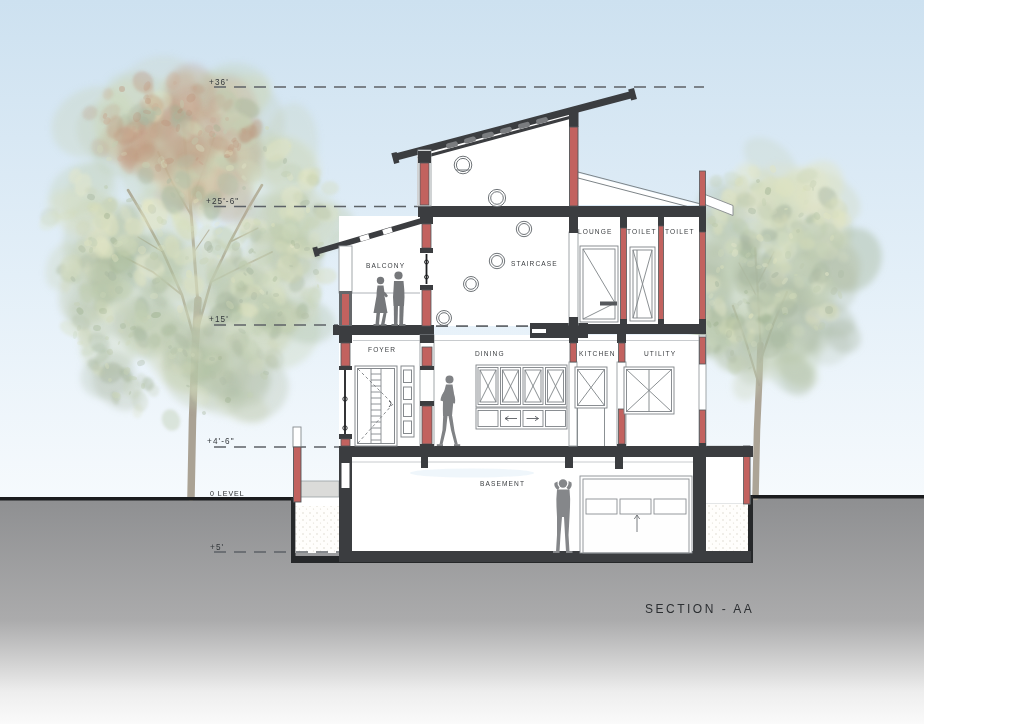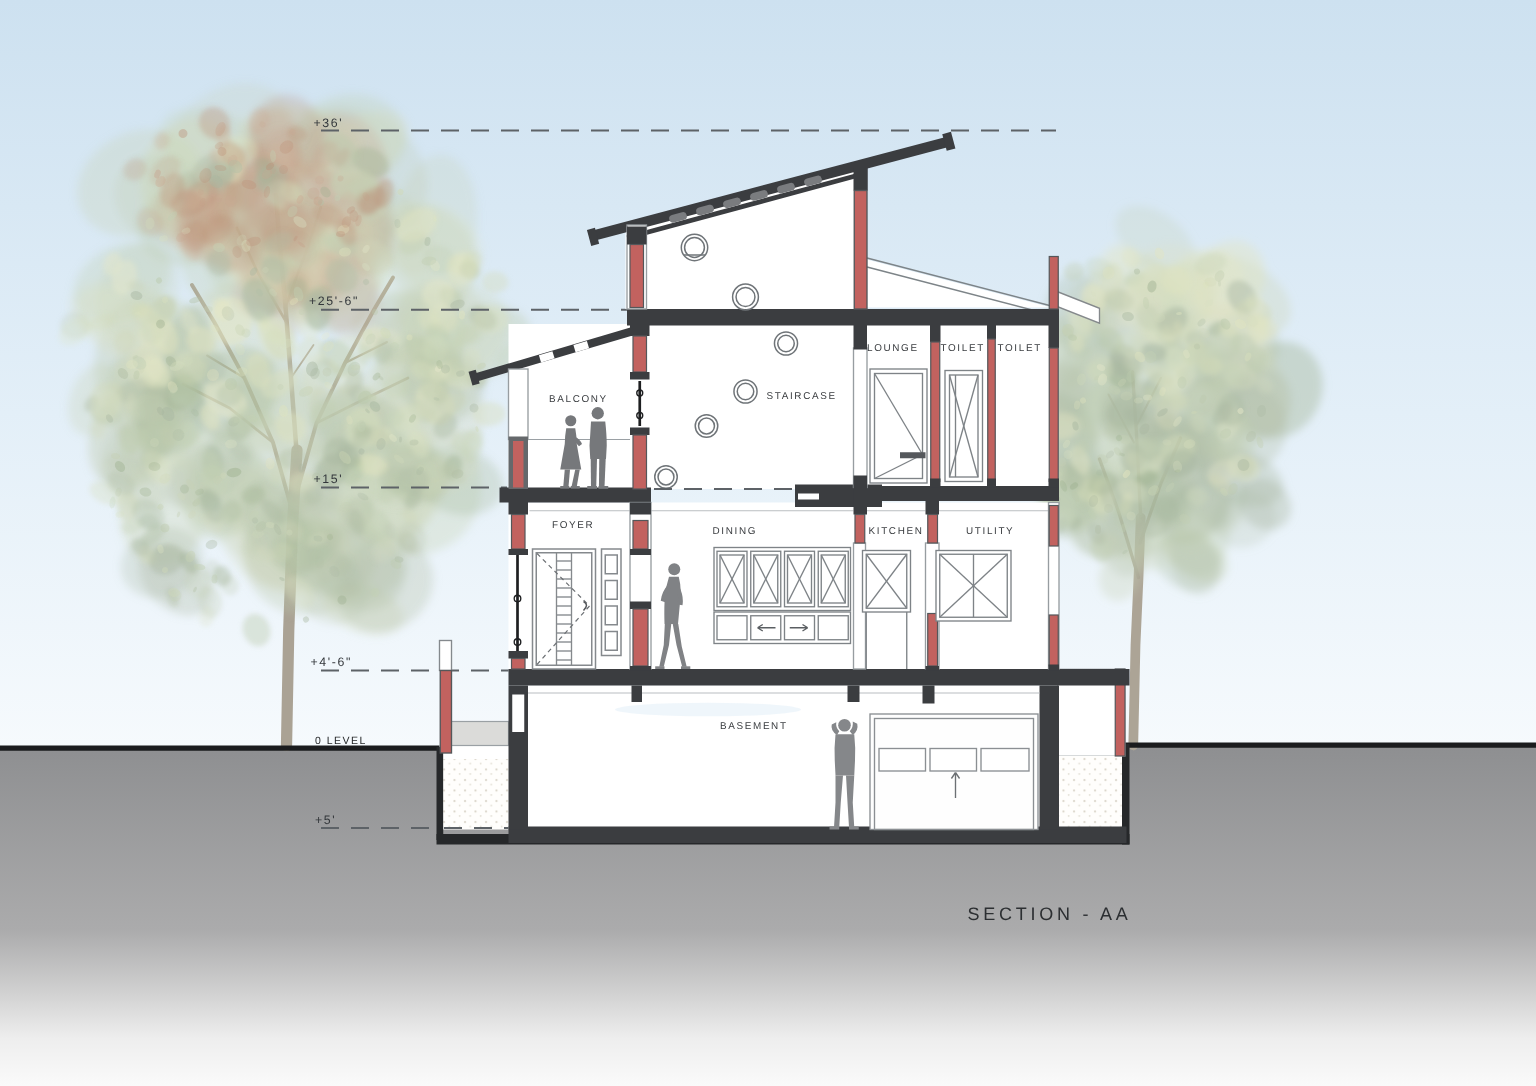--- a/index.html
+++ b/index.html
@@ -1,16 +1,16 @@
 <!DOCTYPE html>
 <html><head>
 <meta charset="utf-8">
 <style>
 html,body{margin:0;padding:0;background:#fff}
-#canvas{position:relative;width:1024px;height:724px;overflow:hidden;font-family:"Liberation Sans",sans-serif}
+#canvas{position:relative;width:924px;height:724px;overflow:hidden;font-family:"Liberation Sans",sans-serif}
 svg{display:block}
 </style>
 </head>
 <body>
 <div id="canvas">
 <svg width="1024" height="724" viewBox="0 0 1024 724">
 <defs>
 <linearGradient id="sky" x1="0" y1="0" x2="0" y2="1">
 <stop offset="0" stop-color="#cde1f0"></stop>
 <stop offset="0.55" stop-color="#e3eff8"></stop>

